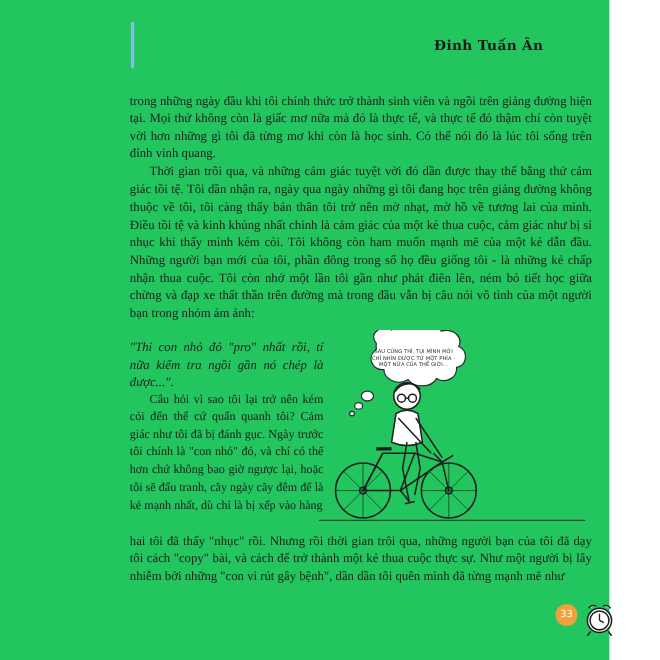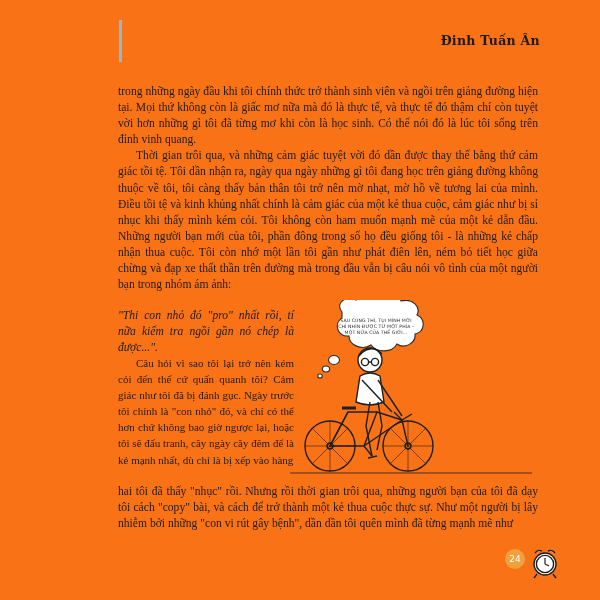--- a/index.html
+++ b/index.html
@@ -8,23 +8,23 @@
   }
   body {
     width: 600px;
     height: 600px;
     background: #ffffff;
     font-family: "Liberation Serif", serif;
     overflow: hidden;
   }
   .page {
     position: relative;
-    width: 600px;
+    width: 554px;
     height: 600px;
-    background: #f97316;
+    background: #22c55e;
   }
   
   .top-rule {
     position: absolute;
     left: 119px;
     top: 20px;
     width: 3px;
     height: 42px;
     background: #7fbfe0;
   }
@@ -236,21 +236,21 @@
 
         <path d="M88 102 L84 126 L90 156"></path>
         <path d="M96 102 L100 126 L95 150"></path>
       </g>
 
       <line x1="8" y1="173" x2="250" y2="173" stroke="#1f1f1f" stroke-width="0.8"></line>
     </svg>
     <div class="speech-text">SAU CÙNG THÌ, TỤI MÌNH MỚI CHỈ NHÌN ĐƯỢC TỪ MỘT PHÍA - MỘT NỬA CỦA THẾ GIỚI...</div>
   </div>
 
-  <div class="page-number">24</div>
+  <div class="page-number">33</div>
 
   <div class="clock-icon">
     <svg width="36" height="36" viewBox="0 0 36 36" xmlns="http://www.w3.org/2000/svg">
       <g stroke="#1f1f1f" stroke-width="1.4" fill="#ffffff">
         <circle cx="18" cy="20" r="11"></circle>
         <circle cx="18" cy="20" r="8.6" fill="#ffffff"></circle>
         <path d="M8 9 a6 6 0 0 1 7 -2"></path>
         <path d="M28 9 a6 6 0 0 0 -7 -2"></path>
         <path d="M10 30 L7 34"></path>
         <path d="M26 30 L29 34"></path>

